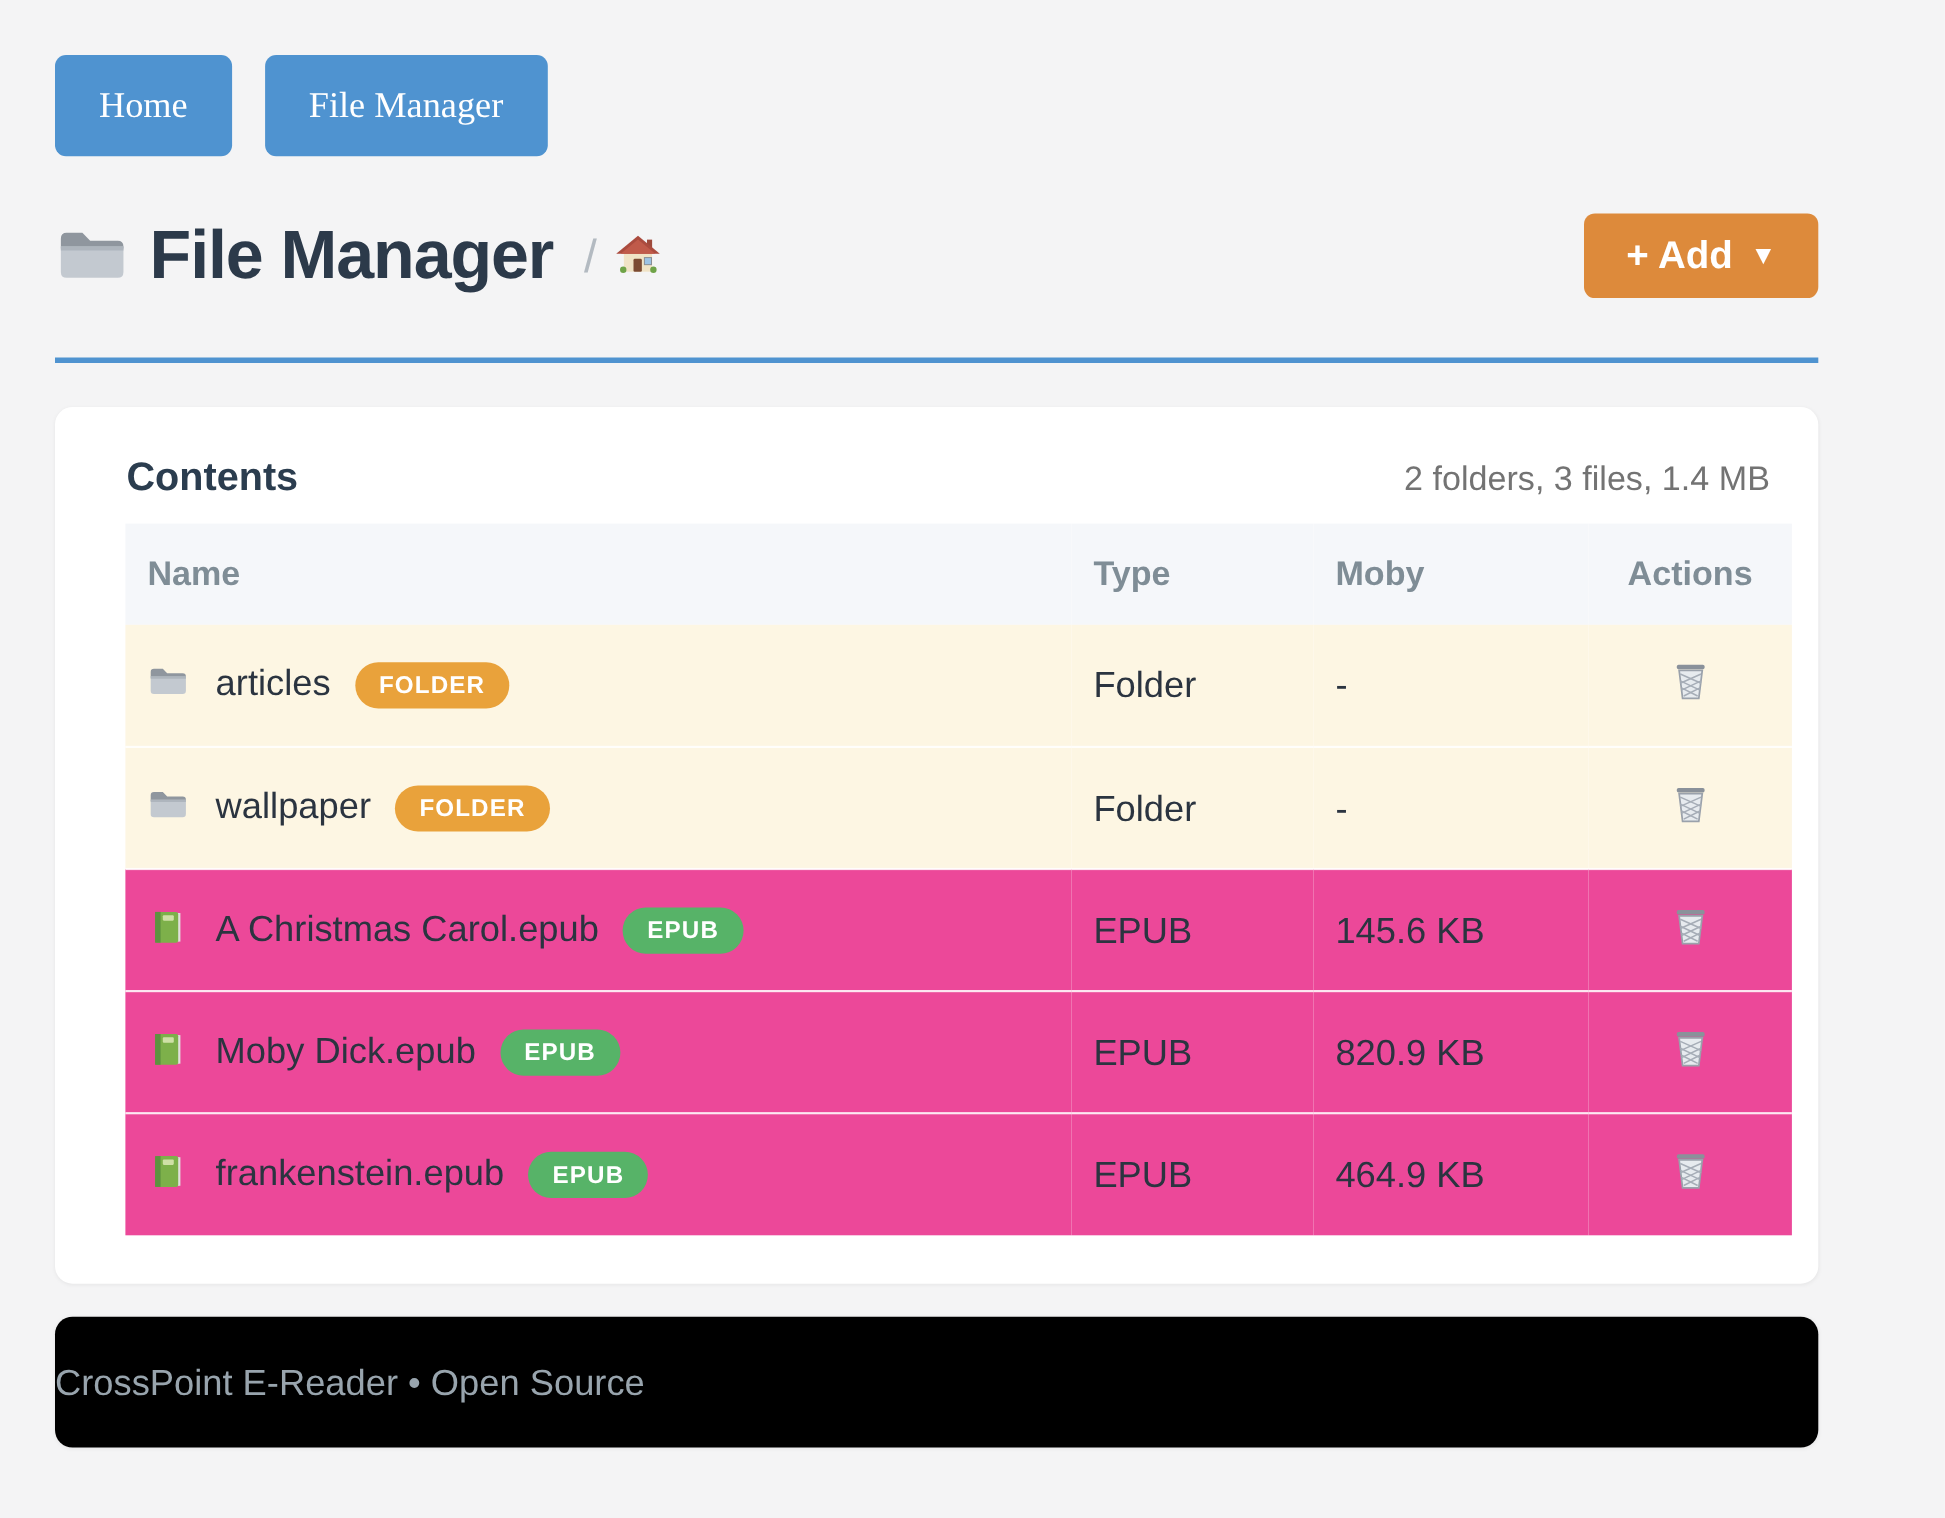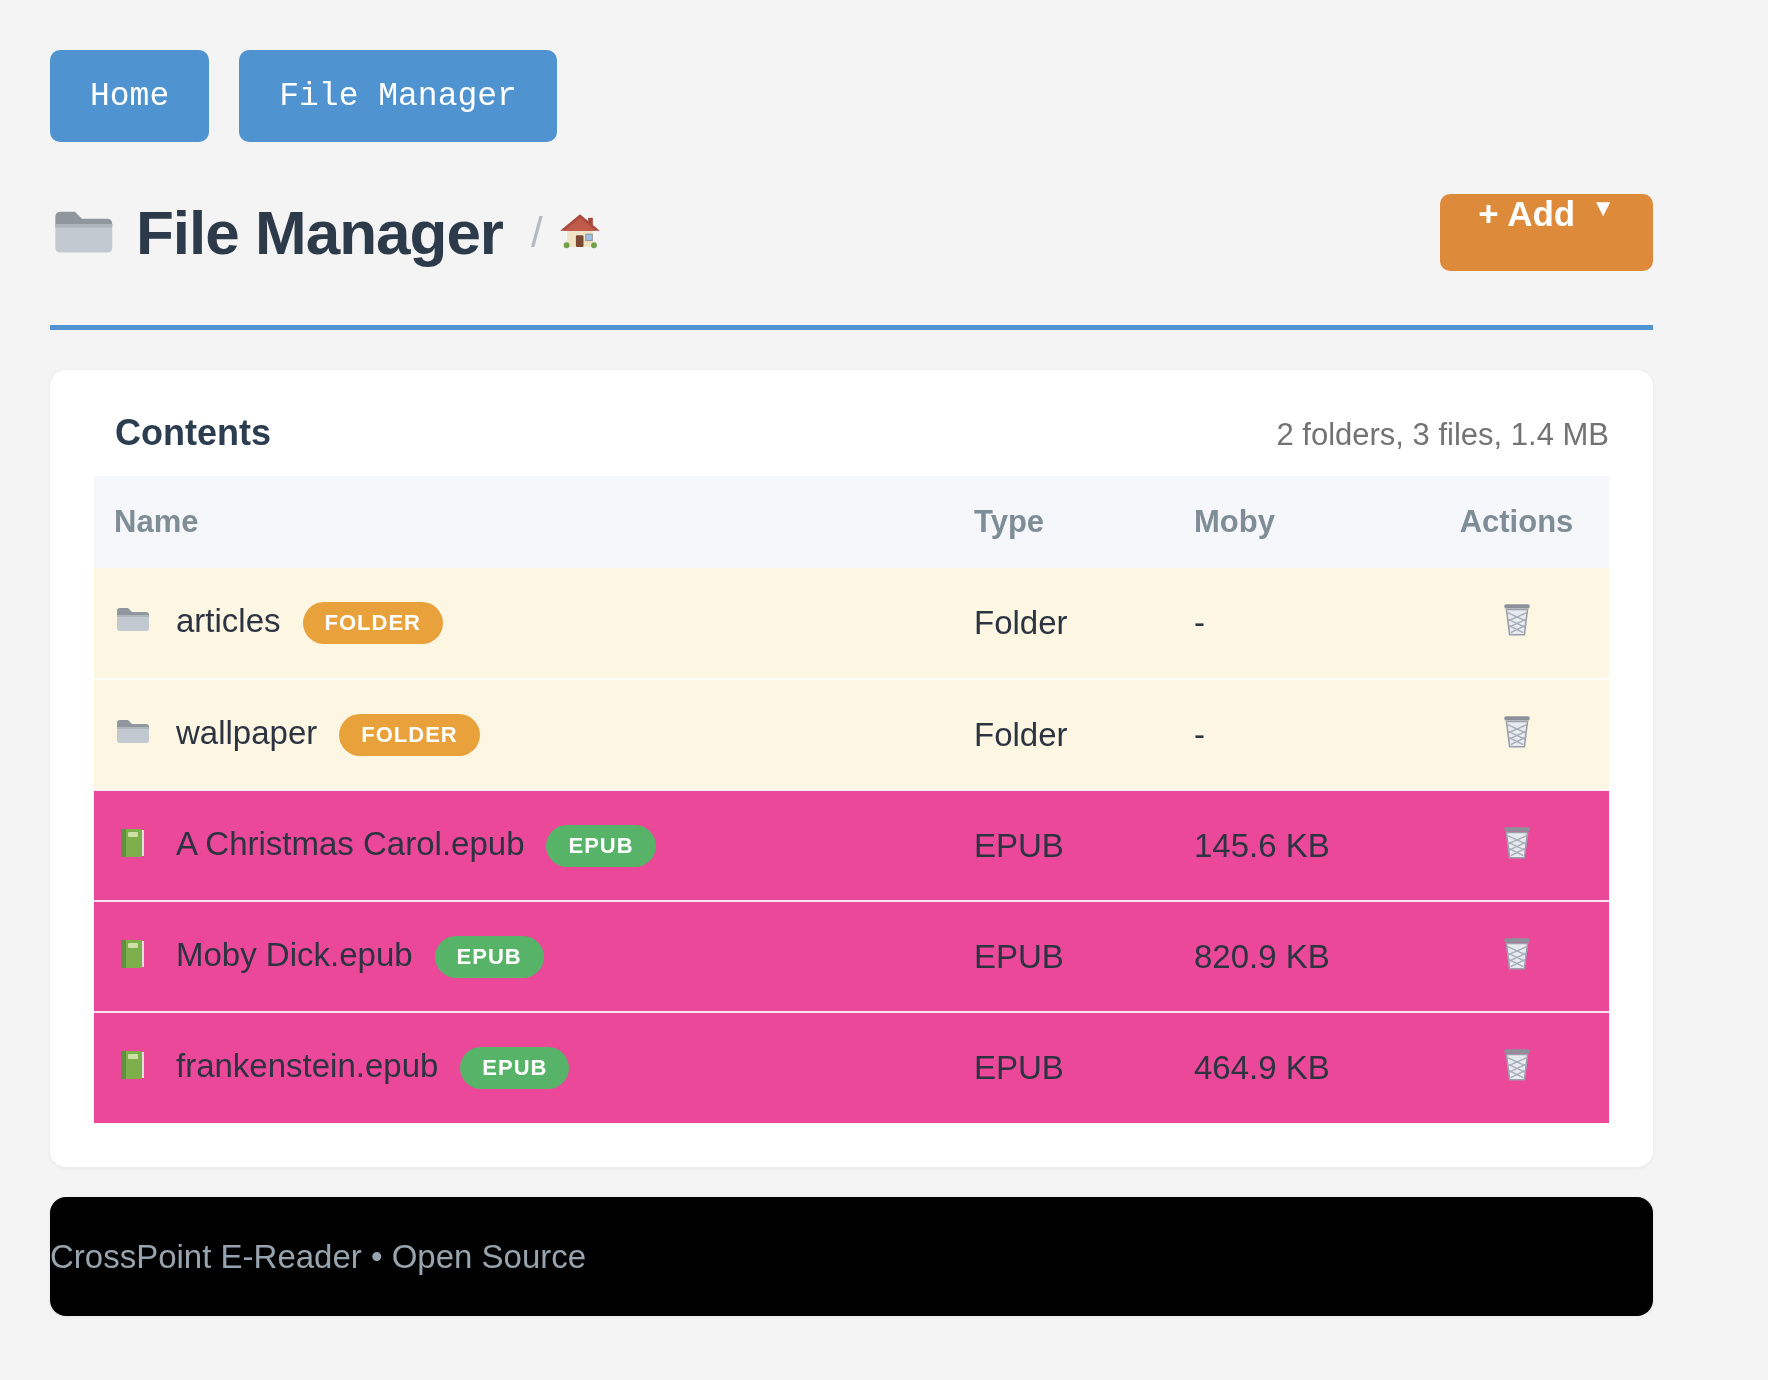--- a/index.html
+++ b/index.html
@@ -9,53 +9,53 @@
     font-family: "Liberation Sans", sans-serif;
     color: #2b3440;
     overflow: hidden;
   }
   .content { margin-left: 50px; width: 1603px; }
 
   
   .nav-row { padding-top: 50px; display: flex; gap: 30px; }
   .nav-btn {
     background: #4f93d0; color: #fff; border: none; cursor: pointer;
-    font-family: Liberation Mono, monospace;
+    font-family: Liberation Serif, serif;
     font-size: 33px; height: 92px; padding: 0 40px;
     border-radius: 10px; display: flex; align-items: center;
   }
 
   
   .header-row { margin-top: 52px; display: flex; align-items: center; }
   .title-icon { width: 64px; height: 64px; flex: 0 0 auto; }
   h1.page-title { font-size: 62px; font-weight: 700; color: #2c3a4a; margin-left: 22px; letter-spacing: -1px; }
   .crumb-sep { margin-left: 28px; font-size: 42px; color: #b3bac1; font-weight: 400; }
   .crumb-home { margin-left: 16px; width: 42px; height: 42px; cursor: pointer; background: none; border: none; padding: 0; }
   .crumb-home svg { width: 42px; height: 42px; }
   .add-btn {
     margin-left: auto; background: #dd8a3b; color: #fff; border: none; cursor: pointer;
     font-family: "Liberation Sans", sans-serif;
     font-size: 35px; font-weight: 700; height: 77px; padding: 0 38px;
-    border-radius: 10px; display: flex; align-items: flex-start; gap: 16px;
+    border-radius: 10px; display: flex; align-items: center; gap: 16px;
   }
   .add-btn .caret { font-size: 24px; }
 
   hr.rule { margin-top: 54px; border: none; height: 5px; background: #4f93d0; }
 
   
   .card {
     margin-top: 40px; background: #fff; border-radius: 16px;
     padding: 34px 44px 44px 44px;
     box-shadow: 0 1px 4px rgba(0,0,0,0.06);
   }
   .card-head { display: flex; align-items: baseline; padding: 8px 0 22px 0; }
   .card-title { font-size: 36px; font-weight: 700; color: #2b3d4f; margin-left: 21px; }
   .card-summary { margin-left: auto; font-size: 31px; color: #737373; }
 
-  table.files { width: 100%; border-collapse: collapse; table-layout: fixed; }
+  table.files { width: 100%; border-collapse: collapse; table-layout: fixed; margin-left: 20px; }
   thead th {
     background: #f5f7fa; height: 92px; font-size: 31px; font-weight: 700;
     color: #7f8d96; text-align: left; padding-left: 20px;
   }
   thead th.th-actions { text-align: center; padding-left: 0; }
   tbody tr { height: 111px; }
   tbody tr.kind-folder { background: #fdf6e3; }
   tbody tr.kind-epub  { background: #ec4899; }
   tbody tr + tr td { border-top: 2px solid rgba(255,255,255,0.85); }
   td { font-size: 33px; color: #2b3440; padding-left: 20px; }

